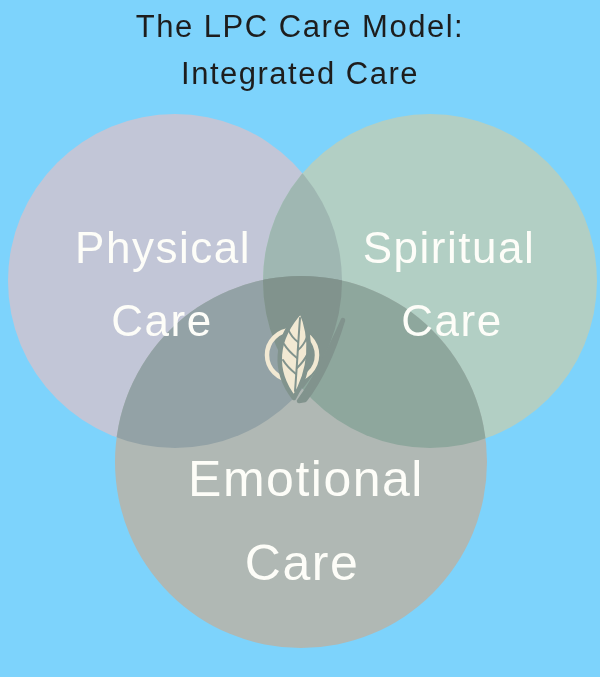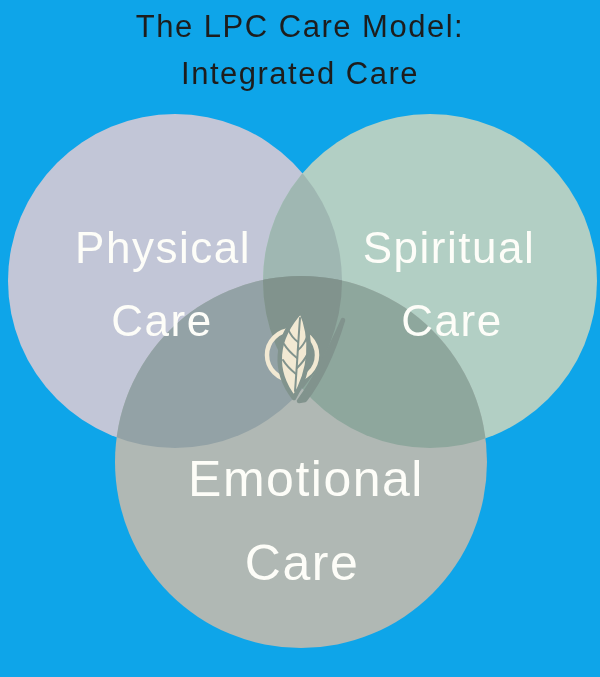--- a/index.html
+++ b/index.html
@@ -4,21 +4,21 @@
 <style>
   html, body {
     margin: 0;
     padding: 0;
     background: #ffffff;
   }
   .stage {
     position: relative;
     width: 600px;
     height: 677px;
-    background: #0ea5e9;
+    background: #7dd3fc;
     overflow: hidden;
     font-family: "Liberation Sans", sans-serif;
   }
   svg { display: block; }
   .title-text {
     font-family: "Liberation Sans", sans-serif;
     letter-spacing: 1.5px;
     font-weight: 400;
   }
   .circle-label {

